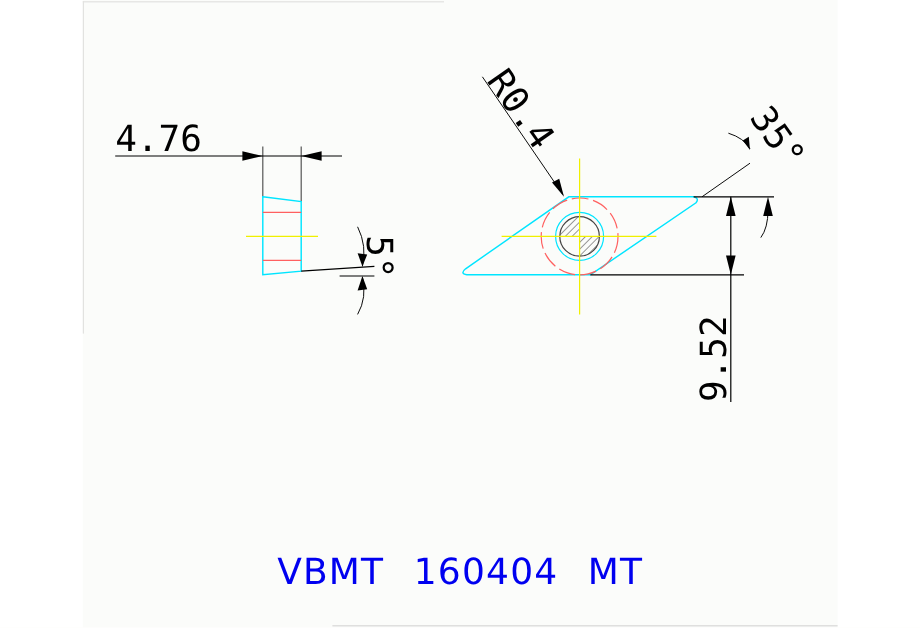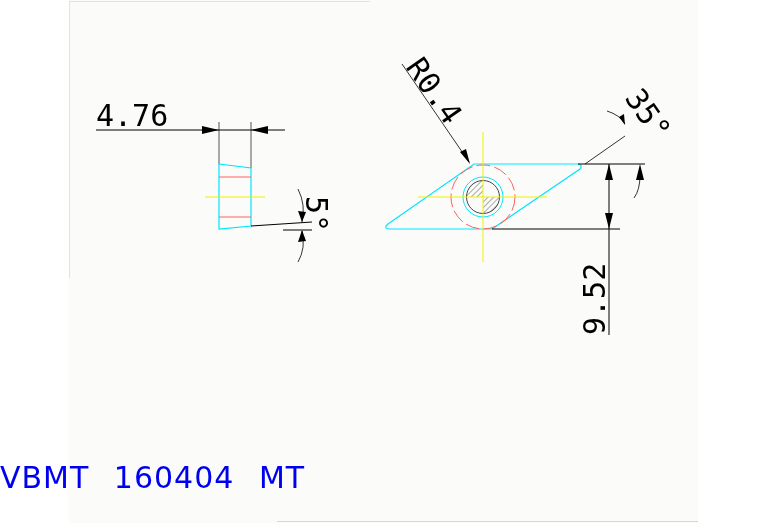--- a/index.html
+++ b/index.html
@@ -2,21 +2,21 @@
 <html><head>
 <meta charset="utf-8">
 <style>
   html, body { margin:0; padding:0; }
   body { width:767px; height:523px; background:#ffffff; position:relative; overflow:hidden; font-family:"DejaVu Sans", sans-serif; }
   .sheet { position:absolute; left:69px; top:0; width:629px; height:523px; background:#fbfcfa; }
   .sheet-border-top { position:absolute; left:69px; top:1px; width:301px; height:1px; background:#e2e2e0; }
   .sheet-border-left { position:absolute; left:69px; top:1px; width:1px; height:277px; background:#e2e2e0; }
   .sheet-border-bottom { position:absolute; left:277px; top:521px; width:421px; height:1px; background:#d8d8d8; }
   svg.drawing { position:absolute; left:0; top:0; }
-  .caption { position:absolute; left:0; width:767px; top:460px; color:#0000f0; font-size:30px; font-family:"DejaVu Sans", sans-serif; letter-spacing:1px; word-spacing:14px; }
+  .caption { position:absolute; left:0; width:767px; top:460px; text-align:center; color:#0000f0; font-size:30px; font-family:"DejaVu Sans", sans-serif; letter-spacing:1px; word-spacing:14px; }
   .dimtxt { font-family:"DejaVu Sans Mono", monospace; font-size:30px; fill:#000; }
 </style>
 </head>
 <body>
 
 <div class="sheet"></div>
 <div class="sheet-border-top"></div>
 <div class="sheet-border-left"></div>
 <div class="sheet-border-bottom"></div>
 

